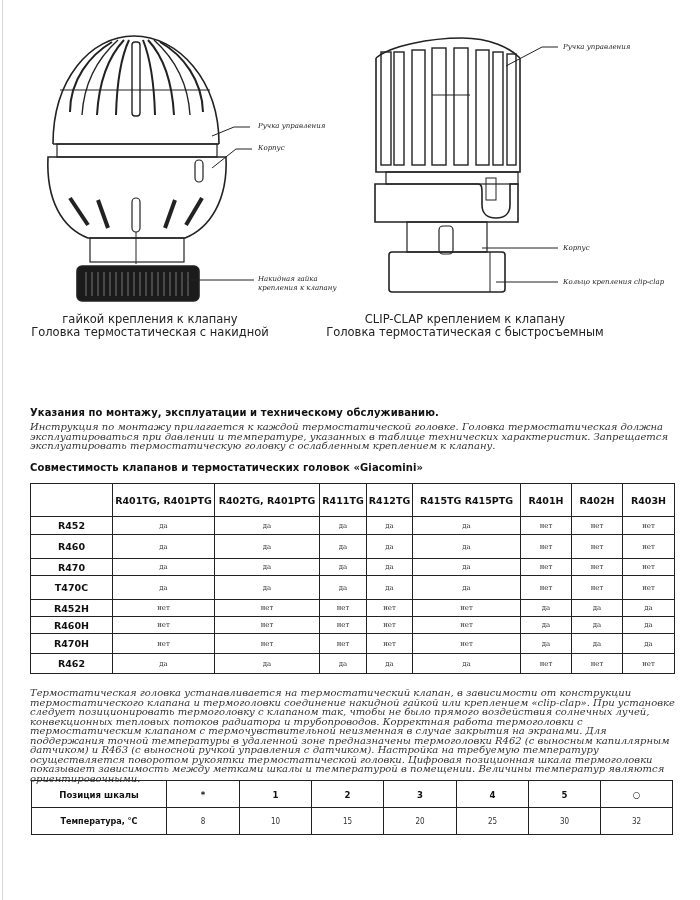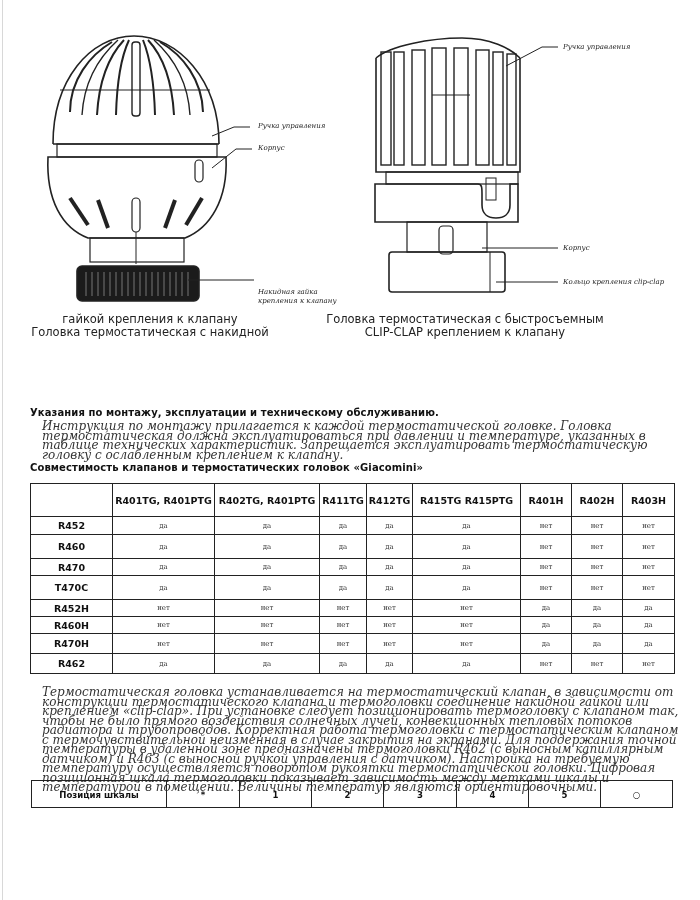--- a/index.html
+++ b/index.html
@@ -6,21 +6,21 @@
   body {
     width:700px; height:900px; background:#ffffff; position:relative; overflow:hidden;
     font-family:"DejaVu Sans", sans-serif; color:#1a1a1a;
   }
   .edge-line { position:absolute; left:2px; top:0; width:1px; height:900px; background:#d8d8d8; }
   .figure { position:absolute; }
   .figure svg { position:absolute; left:0; top:0; }
   .callout { position:absolute; font-family:"DejaVu Serif", serif; font-style:italic; font-size:7px; color:#222; line-height:9px; white-space:nowrap; }
   .caption { position:absolute; text-align:center; font-family:"DejaVu Sans", sans-serif; font-size:11.5px; line-height:13px; color:#222; }
   .h2 { position:absolute; left:30px; font-family:"DejaVu Sans", sans-serif; font-weight:bold; font-size:10px; color:#111; white-space:nowrap; letter-spacing:0.1px; }
-  .para { position:absolute; left:30px; width:645px; font-family:"DejaVu Serif", serif; font-style:italic; font-size:12px; line-height:9.5px; color:#333;margin-left:12px; }
+  .para { position:absolute; left:30px; width:645px; font-family:"DejaVu Serif", serif; font-style:italic; font-size:10px; line-height:9.5px; color:#333; }
   table.grid { position:absolute; border-collapse:collapse; table-layout:fixed; }
   table.grid td { border:1.5px solid #222; text-align:center; padding:0; overflow:hidden; white-space:nowrap; }
   .compat td { font-family:"DejaVu Serif", serif; font-size:7px; color:#333; }
   .compat td.hdr { font-family:"DejaVu Sans", sans-serif; font-weight:bold; font-size:9.5px; color:#111; }
   .compat td.rowh { font-family:"DejaVu Sans", sans-serif; font-weight:bold; font-size:9.5px; color:#111;margin-top:28px; }
   .scale td { font-size:8px; color:#333; font-family:"DejaVu Sans Condensed","DejaVu Sans", sans-serif; }
   .scale td.rowh { font-weight:bold; font-size:9px; color:#111; }
   .scale tr.pos td { font-weight:bold; font-size:9.5px; color:#111;margin-top:39px; }
   .scale tr.pos td.circle { font-weight:normal; }
 </style>
@@ -82,21 +82,21 @@
           <line x1="188" y1="272" x2="188" y2="296"></line>
       </g>
 
       <path d="M212,136 L234,127 L250,127" stroke-width="1"></path>
       <path d="M212,168 L236,149 L252,149" stroke-width="1"></path>
       <line x1="188" y1="280" x2="254" y2="280" stroke-width="1"></line>
     </g>
   </svg>
   <div class="callout" style="left:258px;top:122px;">Ручка управления</div>
   <div class="callout" style="left:258px;top:144px;">Корпус</div>
-  <div class="callout" style="left:258px;top:288px;white-space:pre;">Накидная гайка
+  <div class="callout" style="left:258px;top:275px;white-space:pre;">Накидная гайка
 крепления к клапану</div>
   <div class="caption" style="left:20px;top:313px;width:260px;">
     <div>гайкой крепления к клапану</div>
     <div>Головка термостатическая с накидной</div>
   </div>
 </div>
 
 <div class="figure" style="left:350px;top:0;width:350px;height:350px;">
   <svg width="350" height="310" viewBox="0 0 350 310">
     <g fill="none" stroke="#222" stroke-width="1.6">
@@ -129,22 +129,22 @@
 
       <path d="M156,66 L192,47 L208,47" stroke-width="1"></path>
       <line x1="132" y1="248" x2="208" y2="248" stroke-width="1"></line>
       <line x1="146" y1="282" x2="208" y2="282" stroke-width="1"></line>
     </g>
   </svg>
   <div class="callout" style="left:213px;top:43px;">Ручка управления</div>
   <div class="callout" style="left:213px;top:244px;">Корпус</div>
   <div class="callout" style="left:213px;top:278px;">Кольцо крепления clip-clap</div>
   <div class="caption" style="left:-30px;top:313px;width:290px;">
+    <div>CLIP-CLAP креплением к клапану</div>
     <div>Головка термостатическая с быстросъемным</div>
-    <div>CLIP-CLAP креплением к клапану</div>
   </div>
 </div>
 
 <div class="h2" style="top:407px;">Указания по монтажу, эксплуатации и техническому обслуживанию.</div>
 <div class="para" style="top:422px;">Инструкция по монтажу прилагается к каждой термостатической головке. Головка термостатическая должна эксплуатироваться при давлении и температуре, указанных в таблице технических характеристик. Запрещается эксплуатировать термостатическую головку с ослабленным креплением к клапану.</div>
 
 <div class="h2" style="top:462px;">Совместимость клапанов и термостатических головок «Giacomini»</div>
 
 <table class="grid compat" style="left:30px;top:483px;width:644px;">
   <colgroup>
@@ -278,14 +278,24 @@
       <tr class="pos" style="height:27px">
     <td class="rowh">Позиция шкалы</td>
     <td>*</td>
     <td>1</td>
     <td>2</td>
     <td>3</td>
     <td>4</td>
     <td>5</td>
     <td class="circle">○</td>
   </tr>
+  <tr style="height:27px">
+    <td class="rowh">Температура, °С</td>
+    <td>8</td>
+    <td>10</td>
+    <td>15</td>
+    <td>20</td>
+    <td>25</td>
+    <td>30</td>
+    <td>32</td>
+  </tr>
 </tbody>
   </table>
 
 </body></html>

